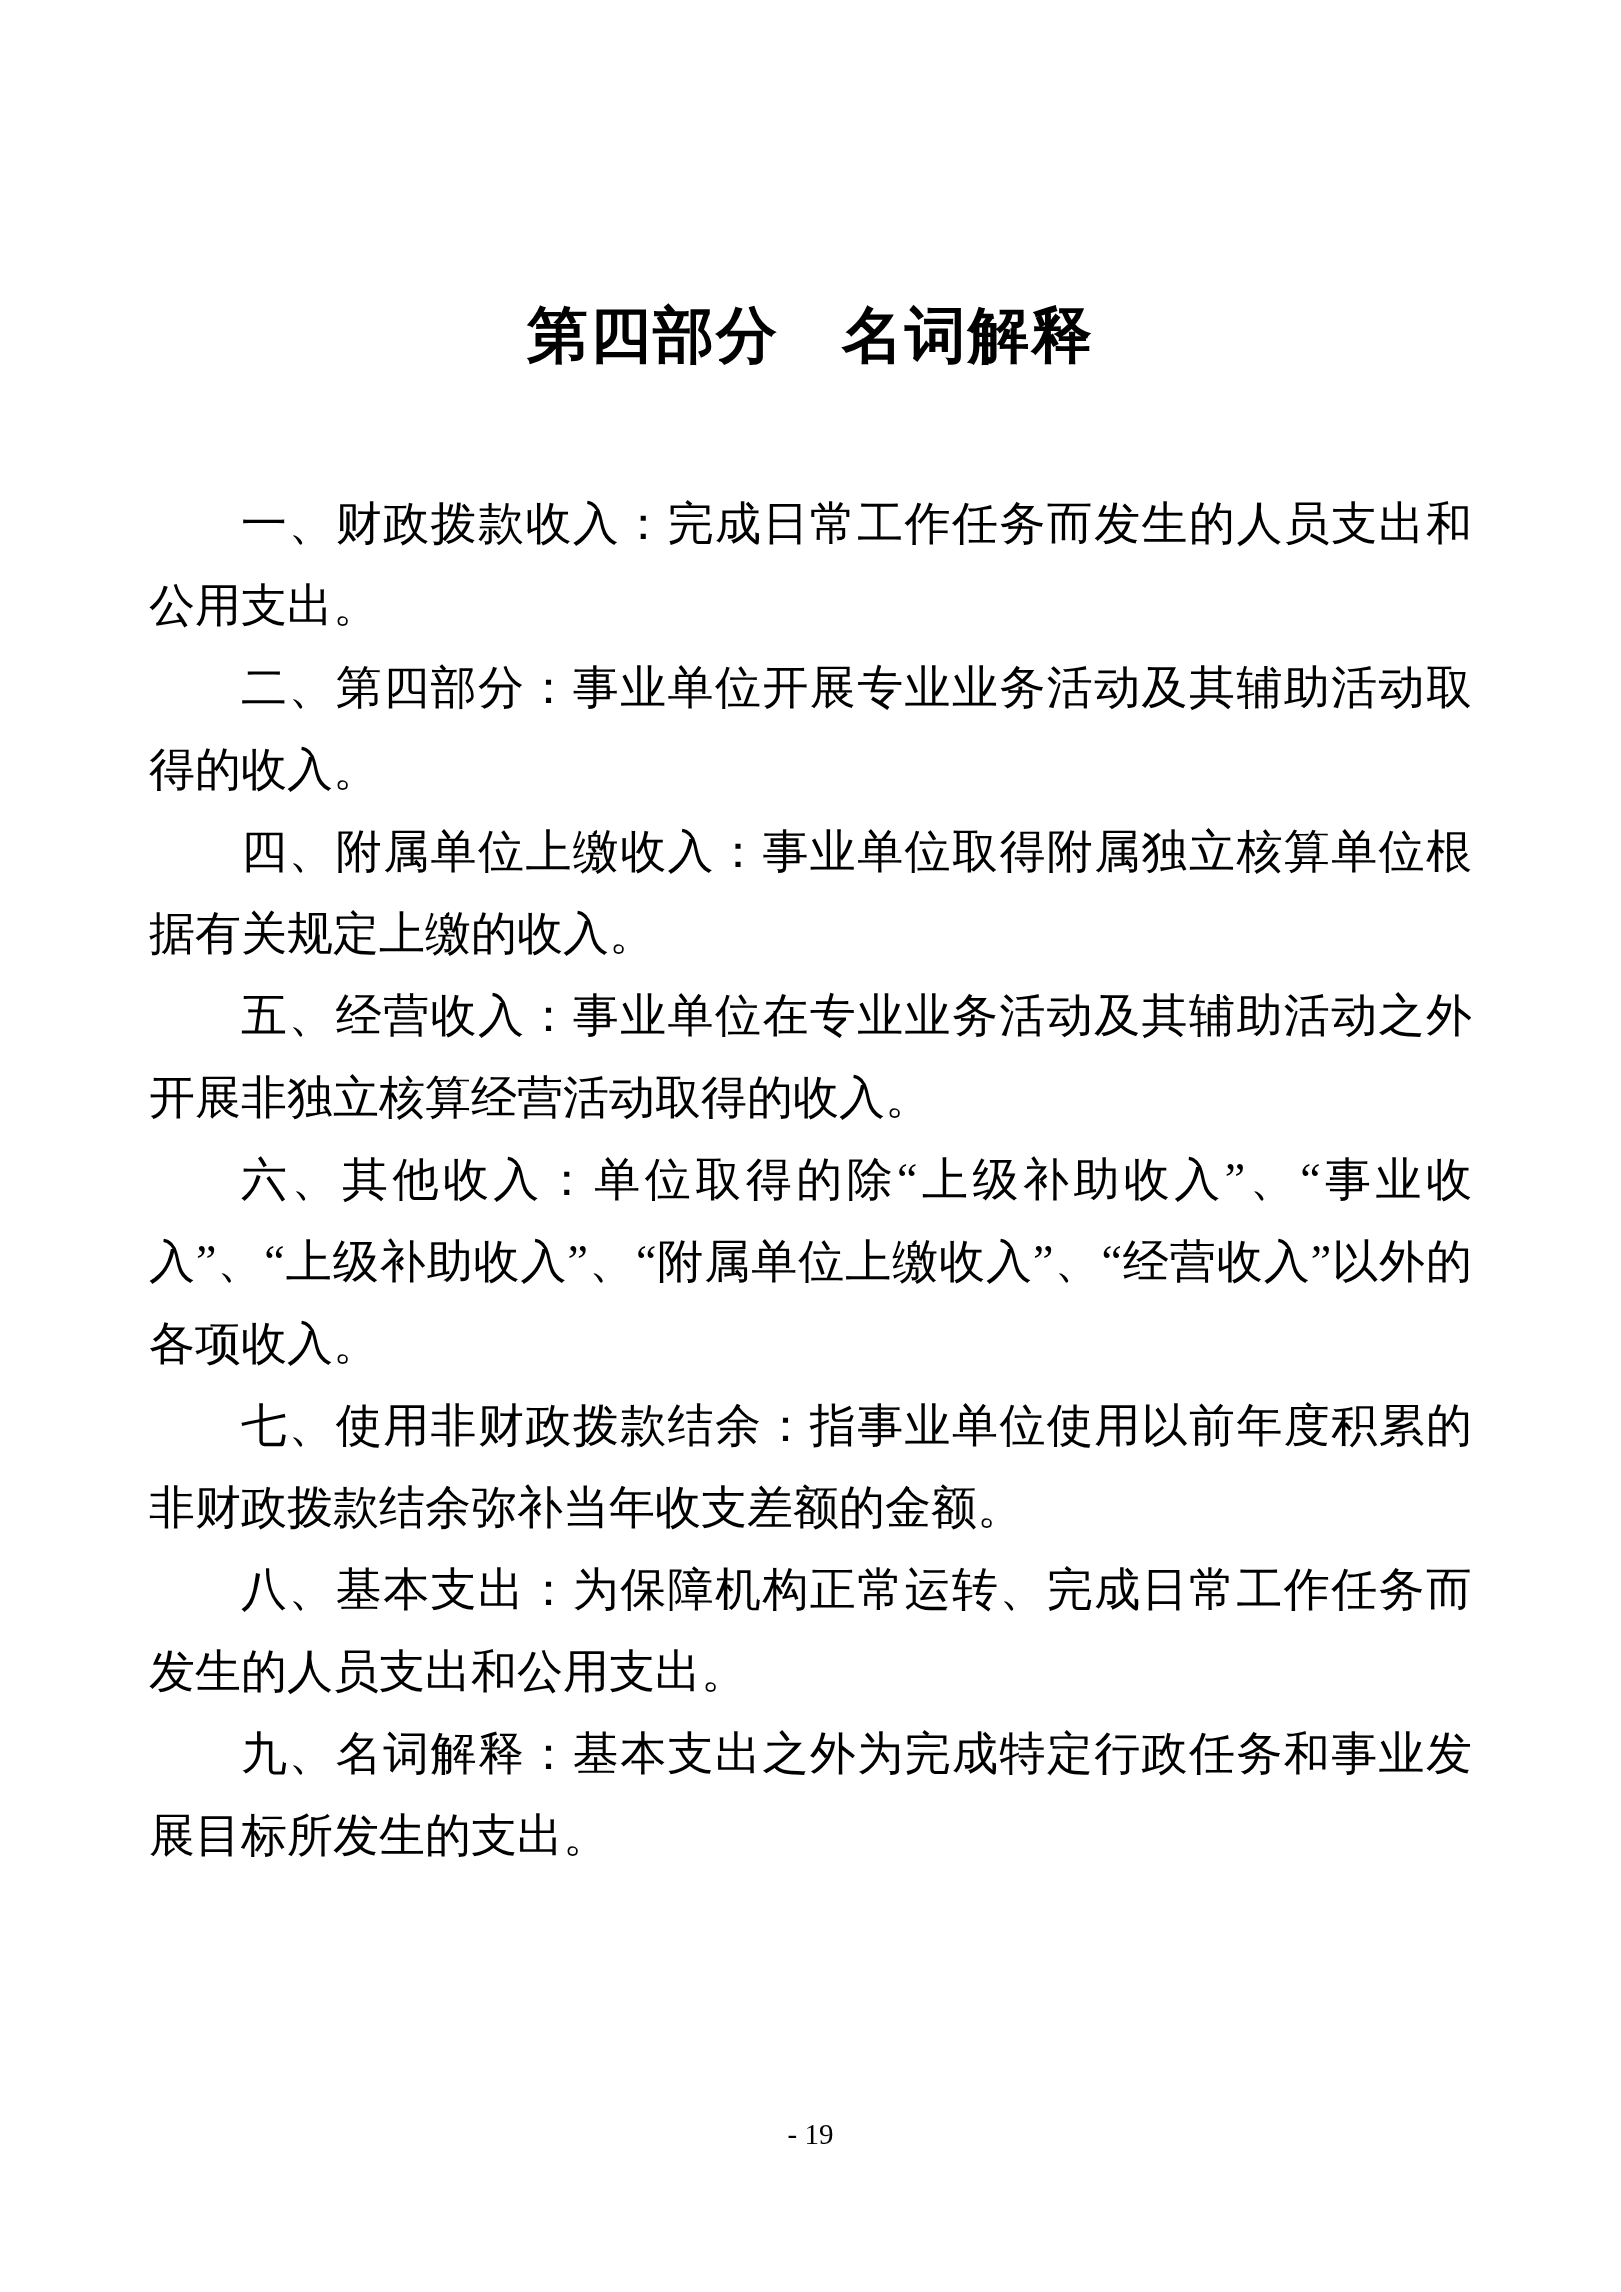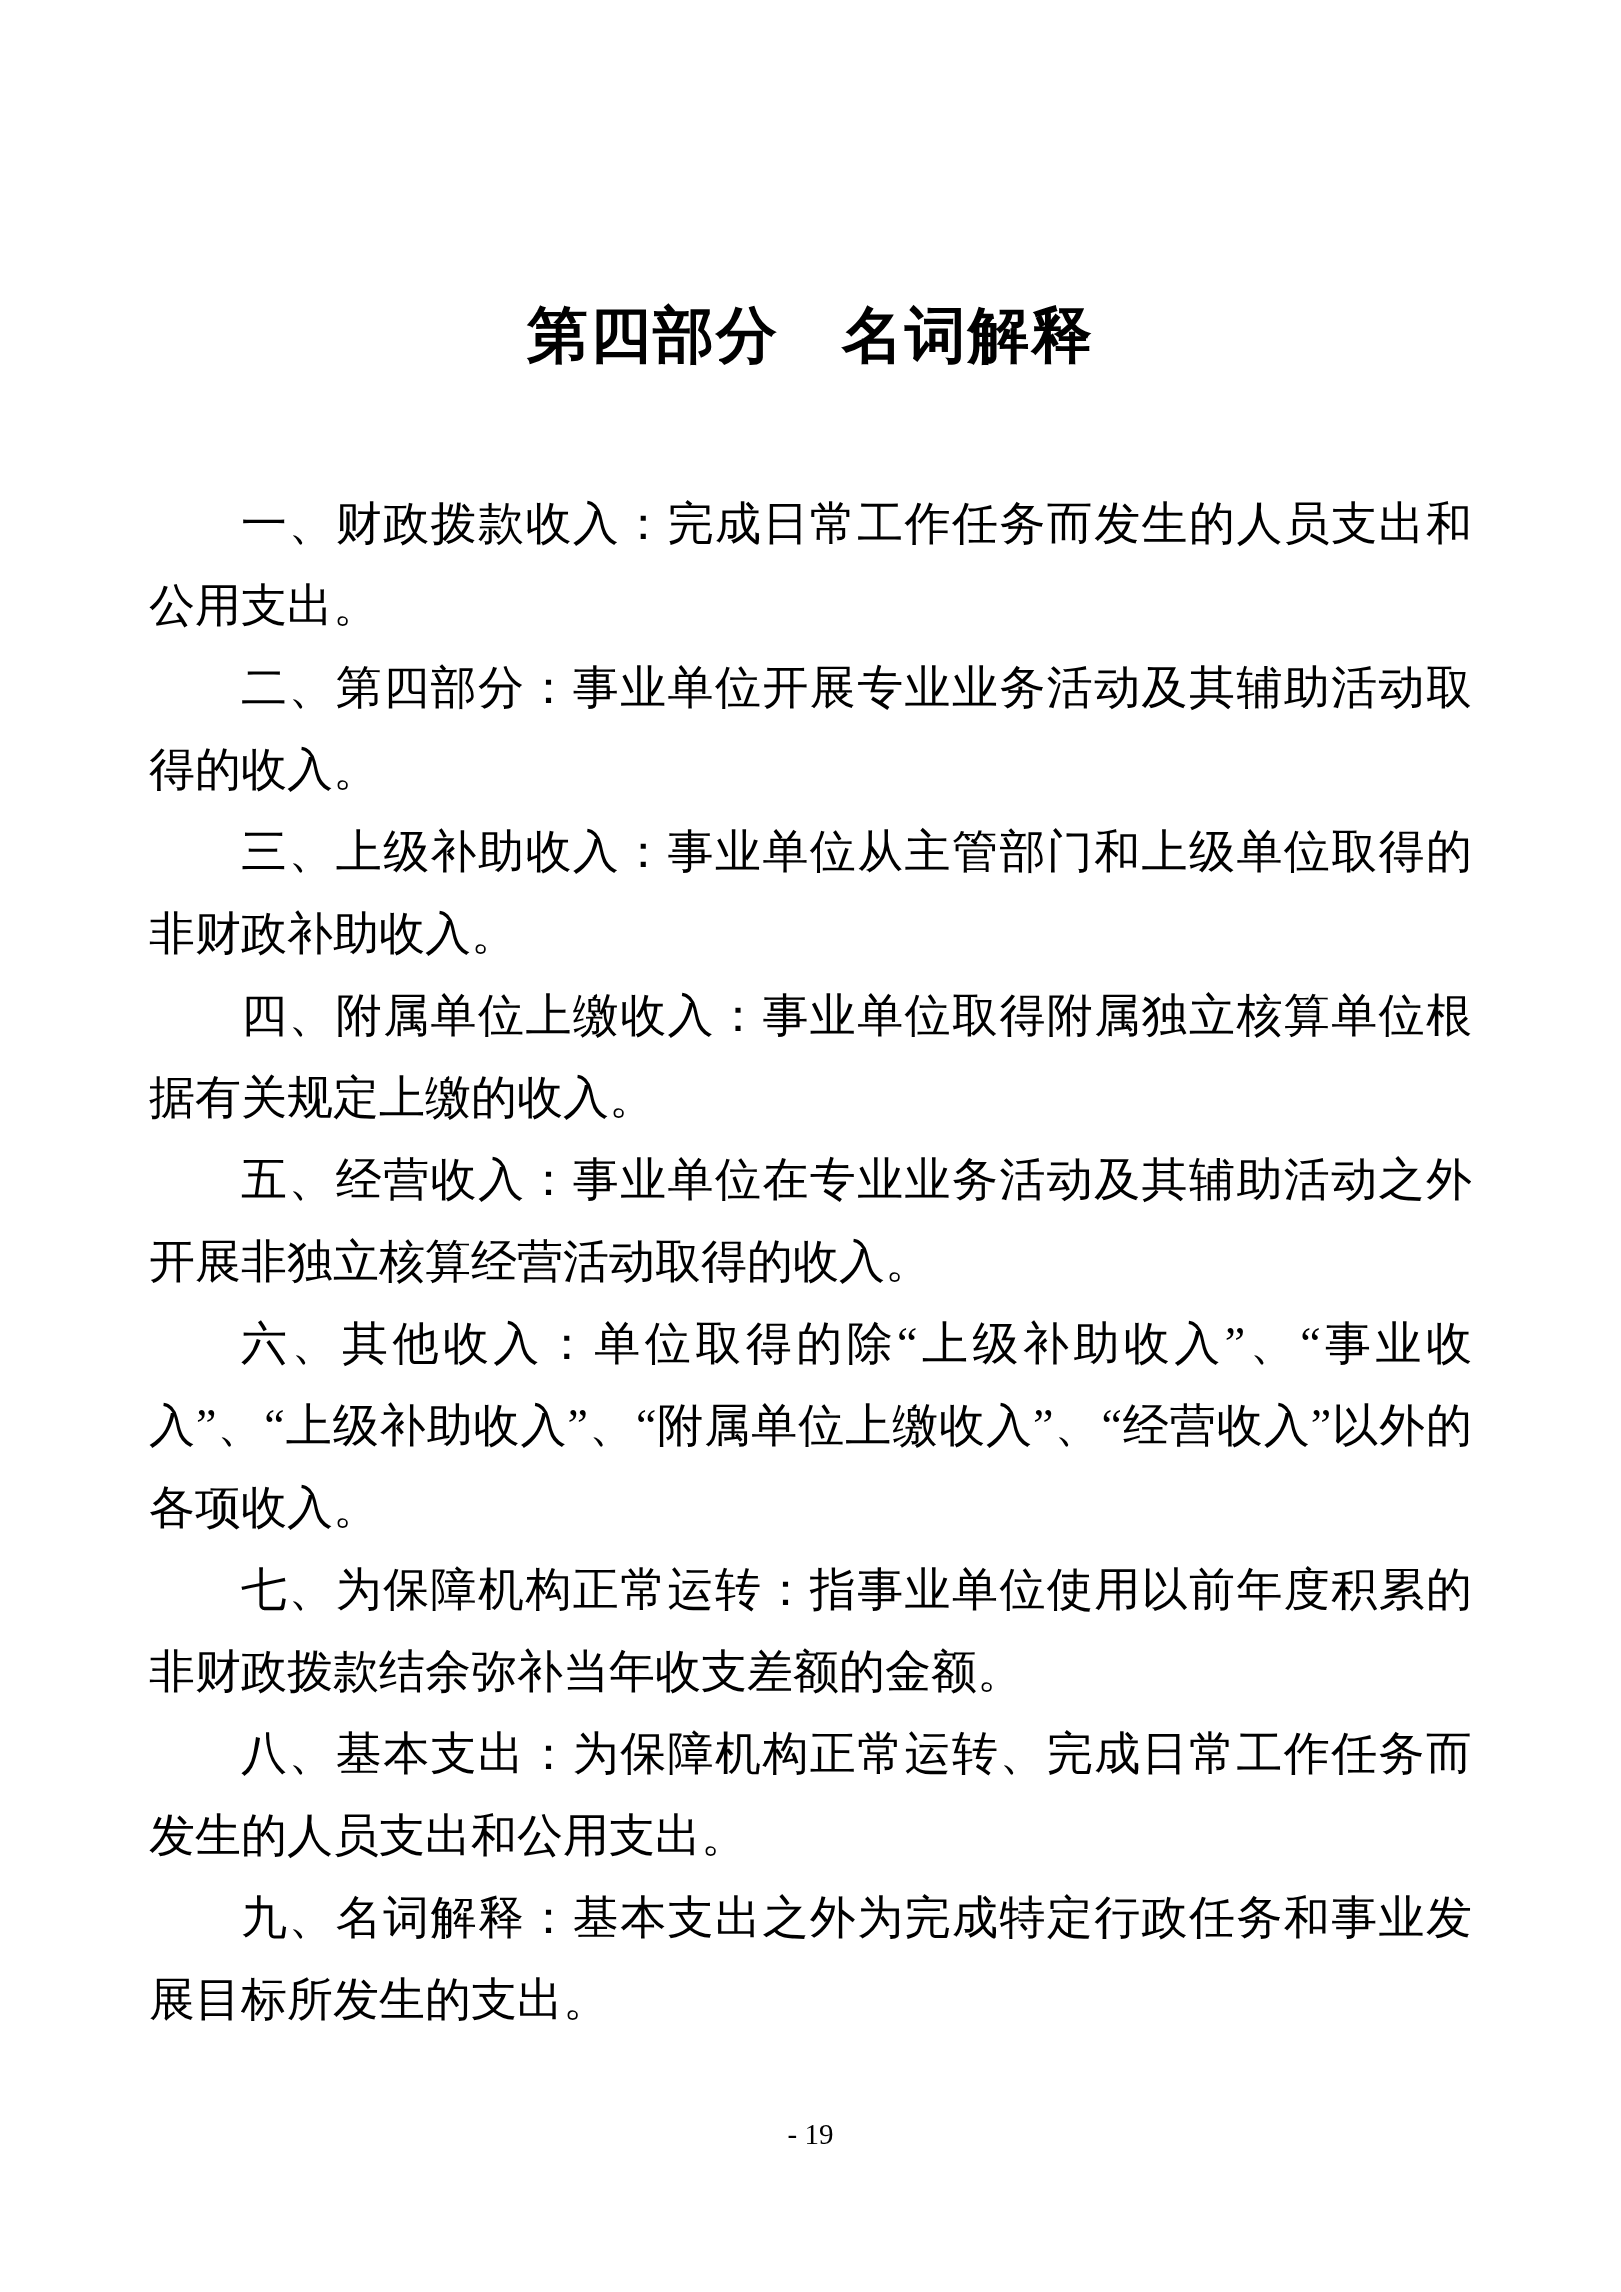--- a/index.html
+++ b/index.html
@@ -59,25 +59,24 @@
 </head>
 <body>
 
 <div class="page">
 
   <h1 class="doc-title">第四部分　名词解释</h1>
 
   <div class="doc-body">
     <p>一、财政拨款收入：完成日常工作任务而发生的人员支出和公用支出。</p>
     <p>二、第四部分：事业单位开展专业业务活动及其辅助活动取得的收入。</p>
-    <p>三、上级补助收入：事业单位从主管部门和上级单位取得的非财政补助收入。</p>
     <p>四、附属单位上缴收入：事业单位取得附属独立核算单位根据有关规定上缴的收入。</p>
     <p>五、经营收入：事业单位在专业业务活动及其辅助活动之外开展非独立核算经营活动取得的收入。</p>
     <p>六、其他收入：单位取得的除“上级补助收入”、“事业收入”、“上级补助收入”、“附属单位上缴收入”、“经营收入”以外的各项收入。</p>
-    <p>七、为保障机构正常运转：指事业单位使用以前年度积累的非财政拨款结余弥补当年收支差额的金额。</p>
+    <p>七、使用非财政拨款结余：指事业单位使用以前年度积累的非财政拨款结余弥补当年收支差额的金额。</p>
     <p>八、基本支出：为保障机构正常运转、完成日常工作任务而发生的人员支出和公用支出。</p>
     <p>九、名词解释：基本支出之外为完成特定行政任务和事业发展目标所发生的支出。</p>
   </div>
 
   <div class="page-footer">- 19</div>
 
 </div>
 
 
 </body></html>

